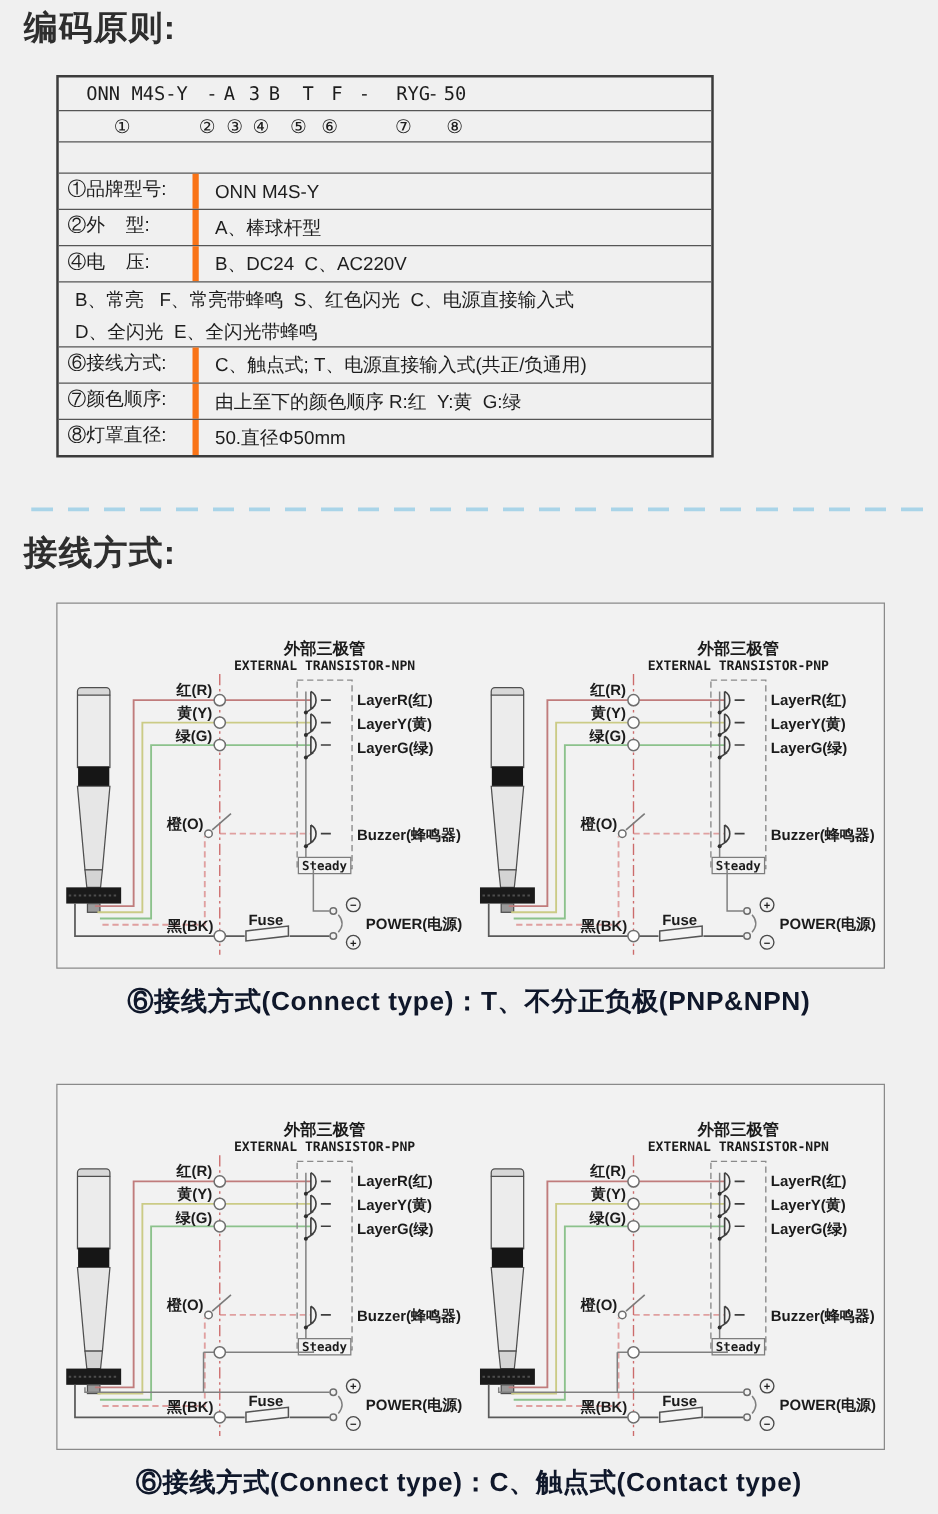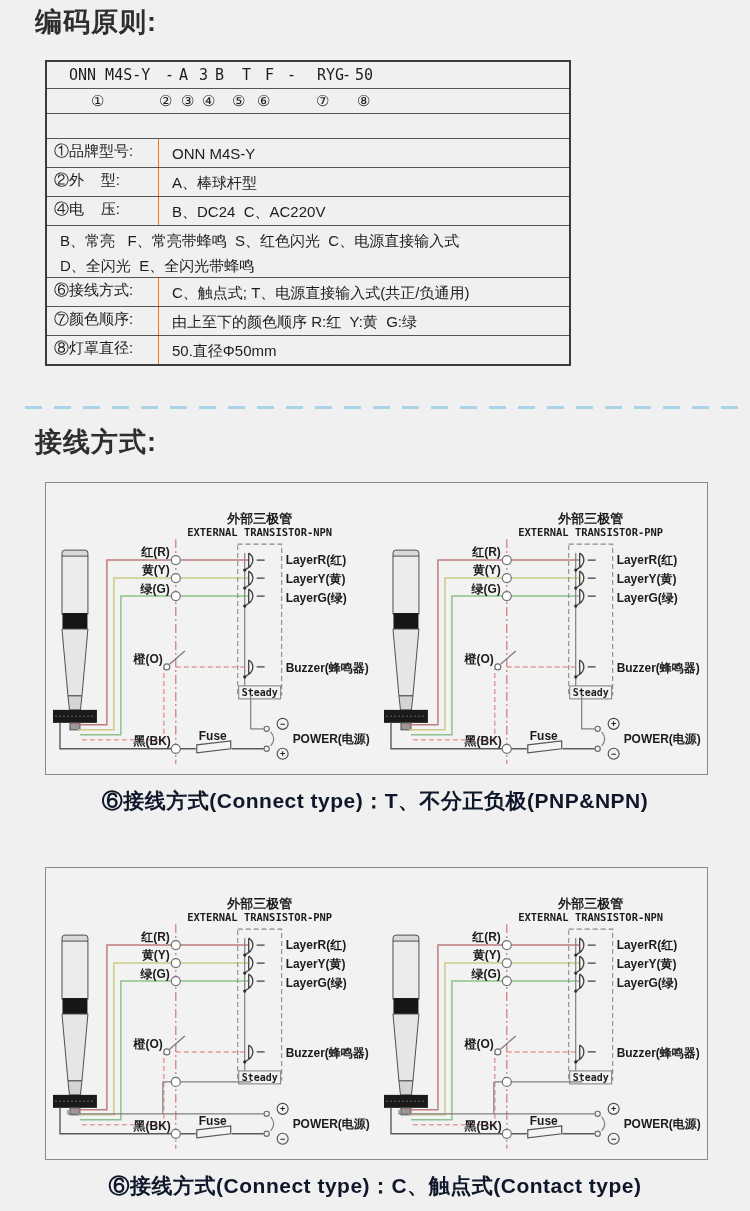--- a/index.html
+++ b/index.html
@@ -3,33 +3,33 @@
 <meta charset="utf-8">
 <style>
   :root{
     --accent-blue:#a9d4e8; --wire-red:#c07c7c; --wire-yellow:#cbcb86;
     --wire-green:#8cc28c; --wire-orange:#e0a0a0; --bus:#cc6b6b;
     --circuit:#808080; --black-wire:#5a5a5a; --ink:#1d1d1d; --line:#4a4a4a;
   }
   *{box-sizing:border-box;margin:0;padding:0}
   html,body{width:750px;background:#f0f0f0;font-family:"Liberation Sans",sans-serif;color:var(--ink)}
   body{height:1211px;overflow:hidden;position:relative}
-  .h-title{font-size:27px;font-weight:bold;color:#2e2e2e;margin-left:35px;letter-spacing:1px}
+  .h-title{font-size:27px;font-weight:bold;color:#2e2e2e;margin-left:19px;letter-spacing:1px}
   #title-coding{padding-top:4px}
   
   .spec-table{margin:20px 0 0 45px;width:526px;border:2px solid #3c3c3c;background:#f0f0f0}
   .trow{position:relative;border-top:1px solid #555;font-size:15px}
   .trow:first-child{border-top:none}
   .row-code{height:26px;font-family:"DejaVu Sans Mono",monospace}
   .row-code span{position:absolute;top:4px;white-space:pre}
   .row-circ{height:25px}
   .row-circ span{position:absolute;top:3px;font-size:15px}
   .row-blank{height:25px}
   .attr-row{display:flex;min-height:25px;align-items:stretch}
-  .attr-row .lbl{width:112px;flex:0 0 112px;border-right:1px solid #f97316;padding:3px 2px 2px 7px;white-space:pre}
+  .attr-row .lbl{width:112px;flex:0 0 112px;border-right:5px solid #f97316;padding:3px 2px 2px 7px;white-space:pre}
   .attr-row .val{flex:1;padding:3px 6px 2px 13px;white-space:pre-wrap;line-height:23px}
   .attr-row.tall{height:52px}
   .attr-row.tall .val{line-height:25px;padding-top:2px}
   
   .dash-divider{height:3px;margin:40px 0 0 25px;width:718px;
     background:repeating-linear-gradient(90deg,var(--accent-blue) 0 17px,transparent 17px 29px)}
   #title-wiring{margin-top:15px}
   .diagram-box{margin:22px 0 0 45px;width:663px;height:293px;border:1px solid #8a8a8a;
     background:#f2f2f2;display:flex}
   .diagram-slot{flex:1 1 50%;height:100%;}

